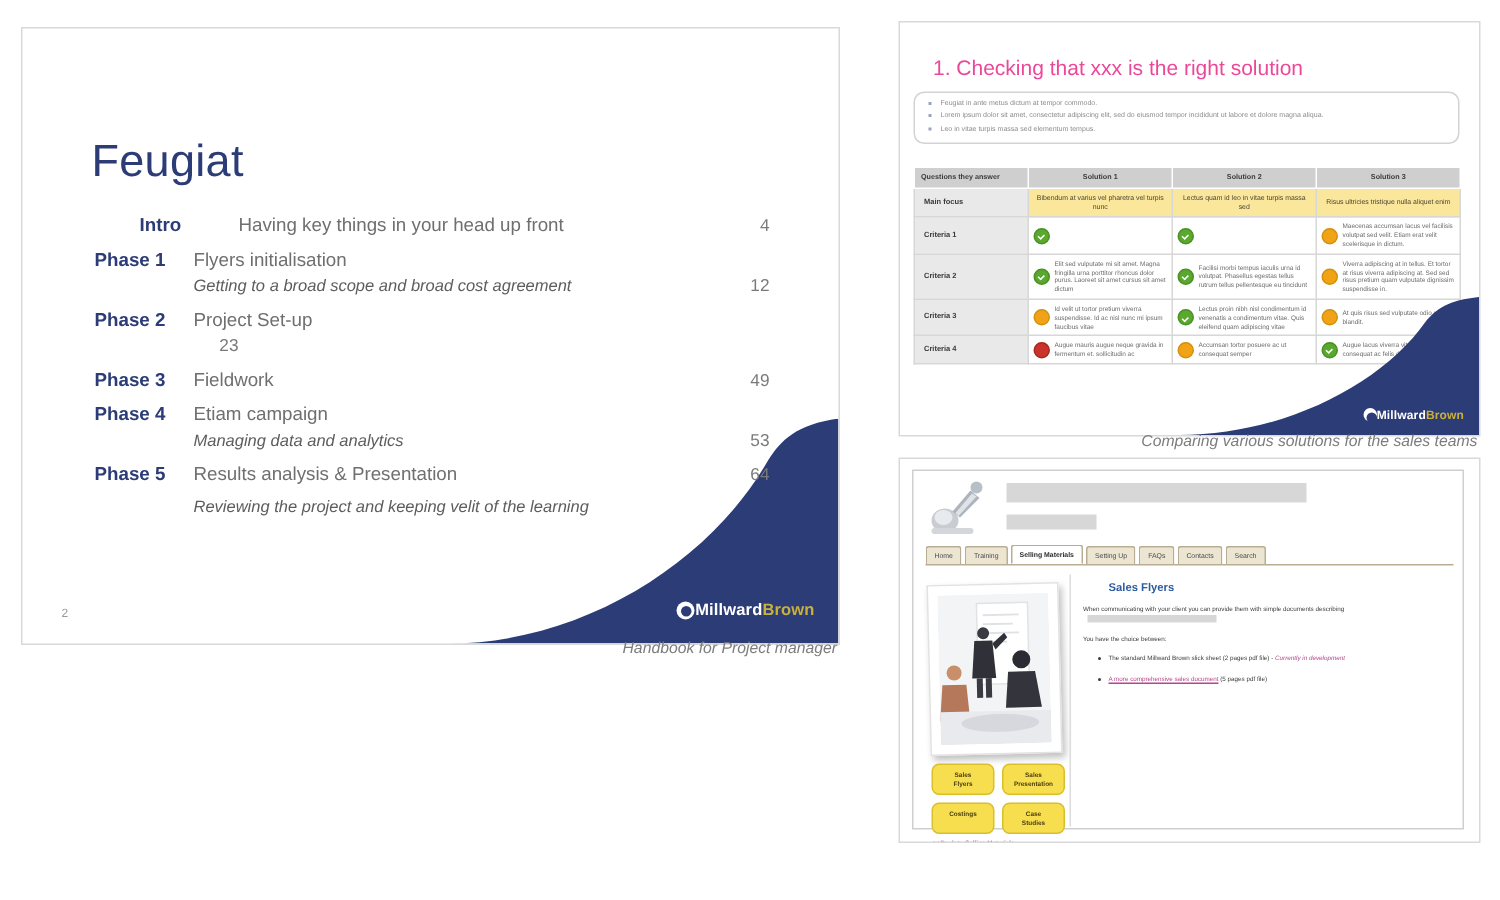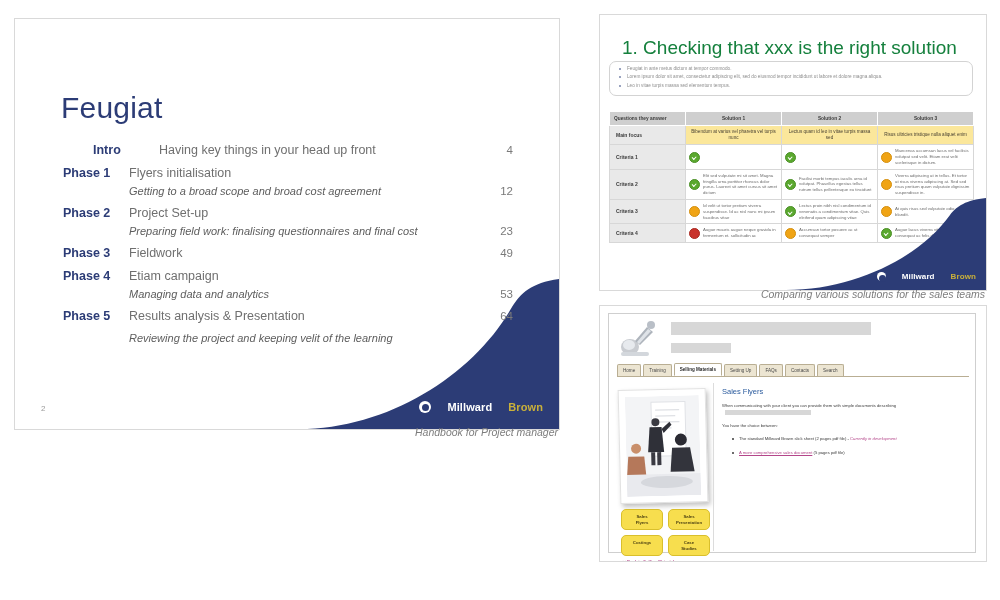--- a/index.html
+++ b/index.html
@@ -39,21 +39,21 @@
   }
   .toc-sub-spacer{width:56px;flex:0 0 56px;}
   .toc-sub-text{
     color:#5d5d5d;font-size:11px;font-style:italic;flex:1 1 auto;padding-left:10px;
   }
   .toc-sub-page{color:#7a7a7a;font-size:11.5px;flex:0 0 40px;text-align:right;}
   .slide-num{
     position:absolute;left:26px;bottom:16px;font-size:8px;color:#9a9a9a;
   }
   .mb-logo{
-    position:absolute;display:flex;align-items:center;gap:16px;
+    position:absolute;display:flex;align-items:center;gap:0;
     font-size:11px;font-weight:bold;letter-spacing:.1px;
   }
   .mb-logo .mark{
     width:12px;height:12px;border-radius:50%;
     background:#ffffff;display:inline-block;position:relative;flex:0 0 12px;
   }
   .mb-logo .mark:after{
     content:"";position:absolute;left:2.5px;top:2.5px;width:7px;height:7px;
     border-radius:50%;background:#2c3c76;
   }
@@ -64,21 +64,21 @@
     text-align:right;
   }
   .cap-left{left:14px;top:426px;width:544px;}
 
   
   .slide-table{
     position:absolute;left:599px;top:14px;width:386px;height:275px;
     background:#ffffff;border:1px solid #d9d9d9;overflow:hidden;
   }
   .tbl-title{
-    position:absolute;left:22px;top:22px;font-size:19px;color:#15803d;font-weight:400;
+    position:absolute;left:22px;top:22px;font-size:14px;color:#ec4899;font-weight:400;
   }
   .bullet-box{
     position:absolute;left:9px;top:46px;width:364px;
     border:1px solid #d3d3d3;border-radius:7px;padding:4px 6px 4px 6px;
     box-sizing:border-box;background:#fff;
   }
   .bullet-box ul{margin:0;padding:0;list-style:none;}
   .bullet-box li{
     position:relative;padding-left:11px;font-size:4.7px;color:#8d8d8d;
     line-height:1.45;margin-bottom:1.5px;
@@ -168,21 +168,21 @@
     position:absolute;left:10px;top:12px;width:86px;height:112px;
     background:#ffffff;border:1px solid #e2e2e2;
     box-shadow:2px 3px 5px rgba(0,0,0,.25);
     transform:rotate(-1.4deg);overflow:hidden;
   }
   .photo-inner{position:absolute;left:6px;top:6px;width:74px;height:100px;overflow:hidden;}
   .right-pane{
     position:absolute;left:104px;top:6px;width:252px;height:168px;
     border-left:1px solid #dcdcdc;padding-left:8px;box-sizing:border-box;
   }
-  .pane-title{font-size:7.5px;color:#2c5c9e;font-weight:normal;margin:4px 0 7px 0;}
+  .pane-title{font-size:7.5px;color:#2c5c9e;font-weight:bold;margin:4px 0 7px 17px;}
   .pane-p{font-size:4.2px;color:#3b3b3b;margin:0 0 7px 0;line-height:1.5;}
   .redact{display:inline-block;width:86px;height:5px;background:#d7d7d7;vertical-align:middle;margin-left:3px;}
   .pane-ul{margin:0 0 0 10px;padding:0;list-style:none;}
   .pane-ul li{position:relative;padding-left:7px;font-size:4.2px;color:#3b3b3b;margin-bottom:9px;}
   .pane-ul li:before{
     content:"";position:absolute;left:0;top:2px;width:2px;height:2px;background:#3b3b3b;border-radius:50%;
   }
   .dev-note{color:#b4468a;font-style:italic;}
   .pane-link{color:#b4468a;text-decoration:underline;}
   .yellow-grid{
@@ -236,21 +236,20 @@
           </div>
         </div>
         <div class="toc-row">
           <div class="toc-main">
             <span class="toc-phase">Phase 2</span>
             <span class="toc-label">Project Set-up</span>
             <span class="toc-page"></span>
           </div>
           <div class="toc-sub">
             <span class="toc-sub-spacer"></span>
-            <span class="toc-sub-text">Preparing field work: finalising questionnaires and final cost</span>
             <span class="toc-sub-page">23</span>
           </div>
         </div>
         <div class="toc-row" style="margin-bottom: 9px;">
           <div class="toc-main">
             <span class="toc-phase">Phase 3</span>
             <span class="toc-label">Fieldwork</span>
             <span class="toc-page">49</span>
           </div>
         </div>

